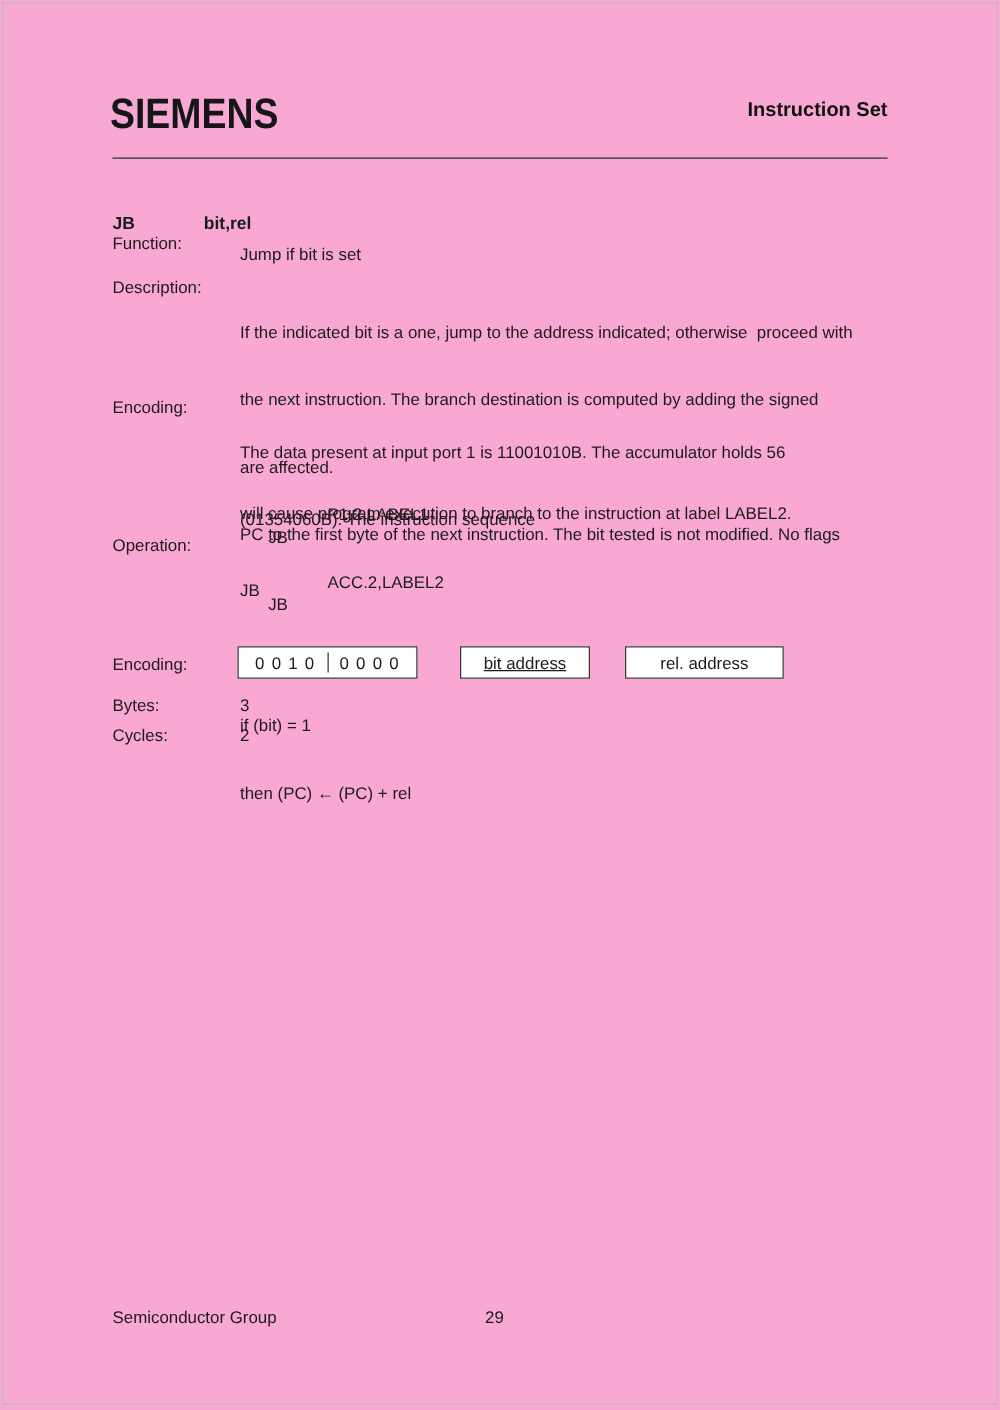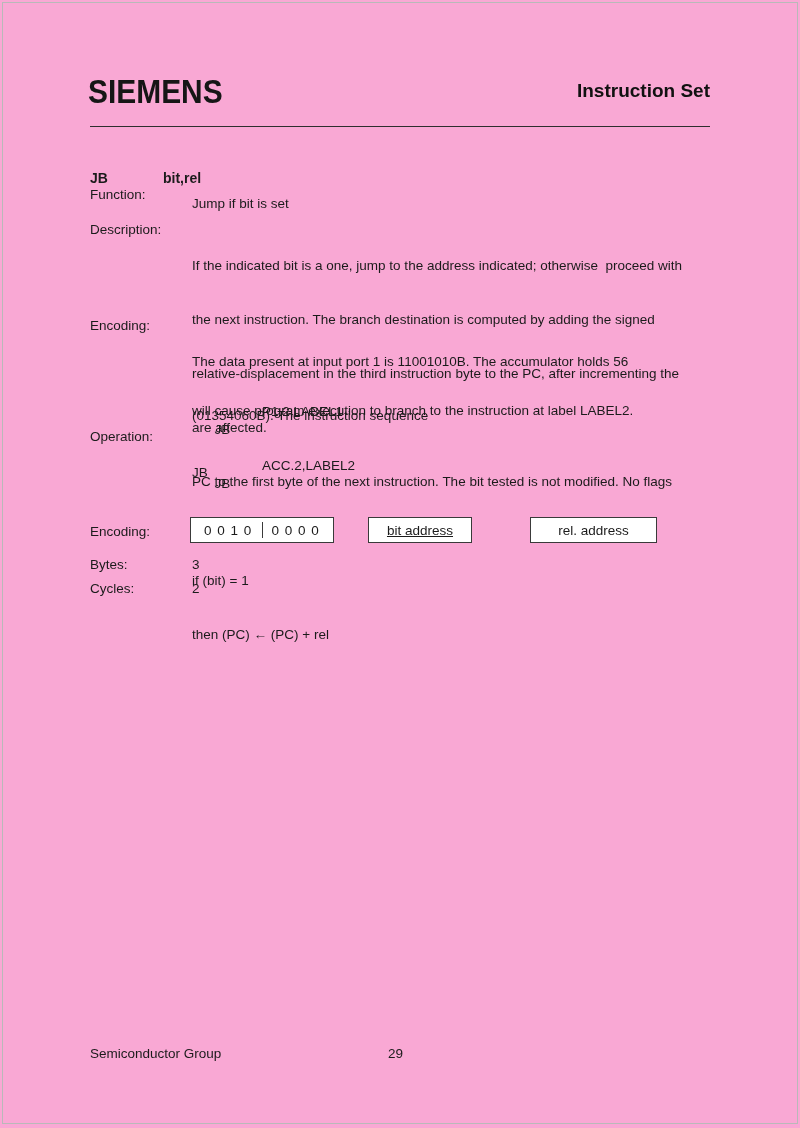--- a/index.html
+++ b/index.html
@@ -31,21 +31,21 @@
     font-weight: 700;
     letter-spacing: 0px;
     color: #161616;
     transform: scaleX(0.88);
     transform-origin: left center;
     white-space: nowrap;
   }
   .header-title {
     position: absolute;
     right: 90px; top: 80px;
-    font-size: 19px;
+    font-size: 16px;
     font-weight: 700;
     color: #111;
     white-space: nowrap;
   }
   .header-rule {
     position: absolute;
     left: 90px; top: 126px;
     width: 620px; height: 1px;
     background: #2e2e2e;
   }
@@ -81,21 +81,21 @@
   .opcode-cell {
     flex: 1 1 50%;
     height: 100%;
     display: flex;
     align-items: center;
     justify-content: center;
     letter-spacing: 1px;
   }
   .opcode-cell + .opcode-cell { border-left: 1px solid #3a3a3a; }
   .bit-box  { left: 368px; width: 104px; text-decoration: underline; }
-  .rel-box  { left: 530px; width: 127px; }
+  .rel-box  { left: 500px; width: 127px; }
   
   .footer-left { left: 90px; top: 1045px; }
   .page-number { left: 388px; top: 1045px; }
 </style>
 </head>
 <body>
 
 <div class="page">
   <div class="page-border"></div>
 
@@ -106,21 +106,20 @@
   <div class="t mnemonic-head">JB</div>
   <div class="t operands-head">bit,rel</div>
 
   <div class="t label-col" style="top:186px">Function:</div>
   <div class="t value-col" style="top:195px">Jump if bit is set</div>
 
   <div class="t label-col" style="top:221px">Description:</div>
   <div class="t value-col" style="top:221px; width:520px">
     <div>If the indicated bit is a one, jump to the address indicated; otherwise  proceed with</div>
     <div>the next instruction. The branch destination is computed by adding the signed</div>
-    <div>relative-displacement in the third instruction byte to the PC, after incrementing the</div>
     <div>are affected.</div>
     <div>PC to the first byte of the next instruction. The bit tested is not modified. No flags</div>
   </div>
 
   <div class="t label-col" style="top:317px">Encoding:</div>
   <div class="t value-col" style="top:317px; width:520px">
     <div>The data present at input port 1 is 11001010B. The accumulator holds 56</div>
     <div>(01354060B). The instruction sequence</div>
   </div>
   <div class="t value-col" style="top:367px; width:300px">

